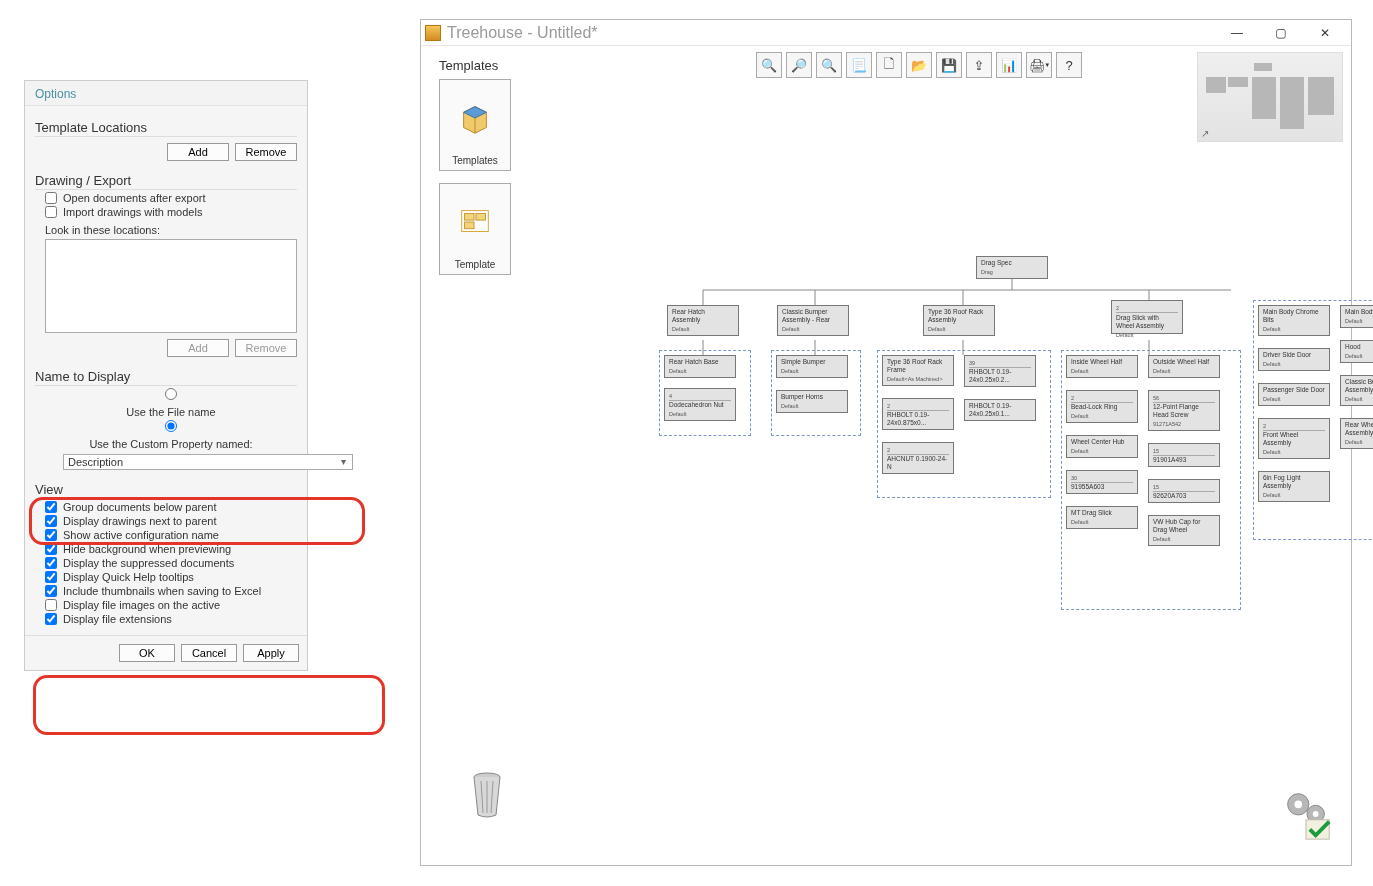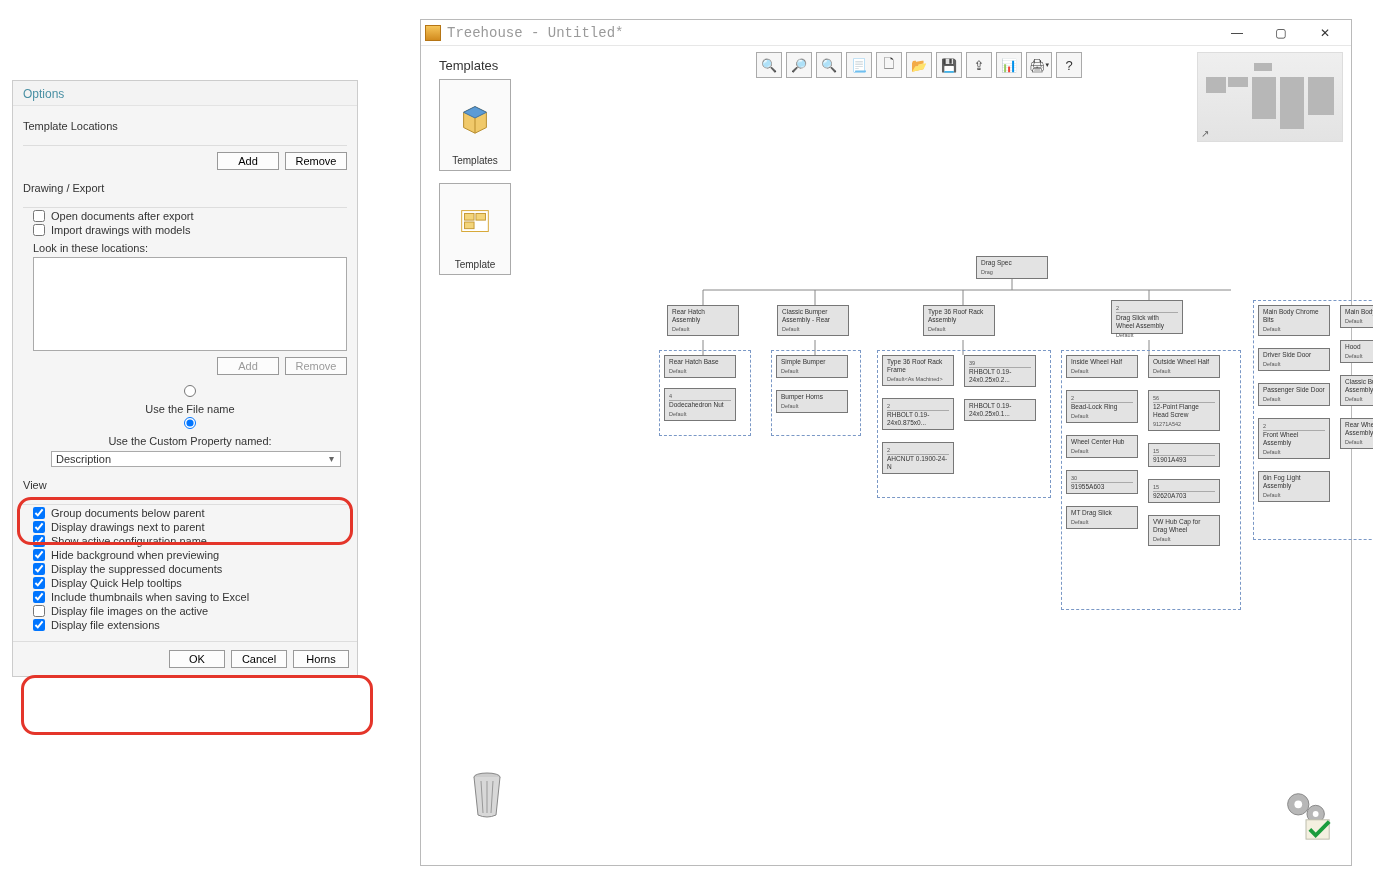--- a/index.html
+++ b/index.html
@@ -1,23 +1,23 @@
 <!DOCTYPE html>
 <html><head>
 <meta charset="utf-8">
 <style>
 * { box-sizing: border-box; margin: 0; padding: 0; }
 body { font-family: "Segoe UI", Tahoma, sans-serif; font-size: 11px; background: #fff; width: 1373px; height: 886px; position: relative; color: #333; }
 
 
-.options-dialog { position: absolute; left: 12px; top: 80px; width: 346px; background: #f5f5f5; border: 1px solid #ccc; }
+.options-dialog { position: absolute; left: 24px; top: 80px; width: 284px; background: #f5f5f5; border: 1px solid #ccc; }
 .options-title { padding: 6px 10px 4px; color: #4a90a4; font-size: 12px; border-bottom: 1px solid #e3e3e3; background:#f3f3f3; }
 .options-body { padding: 6px 10px 8px; }
 .fieldset { margin: 6px 0 10px; }
-.fieldset-label { font-size: 11px; padding: 2px 0 13px; border-bottom: 1px solid #ddd; }
+.fieldset-label { font-size: 13px; padding: 2px 0 1px; border-bottom: 1px solid #ddd; }
 .template-box { background: #fff; border: 1px solid #aaa; height: 88px; padding: 4px 6px; font-size: 11px; overflow: auto; }
 .btnrow { display: flex; justify-content: flex-end; gap: 6px; margin-top: 6px; }
 .btn { border: 1px solid #999; background: #fcfcfc; padding: 2px 0; width: 62px; text-align: center; font-size: 11px; cursor: pointer; }
 .btn:disabled, .btn.disabled { color: #9a9a9a; }
 .cb-row { display: flex; align-items: center; gap: 6px; margin: 2px 0 2px 10px; font-size: 11px; }
 .cb-row input[type=checkbox] { width: 12px; height: 12px; }
 .look-label { margin: 6px 0 3px 10px; }
 .look-box { background: #fff; border: 1px solid #aaa; height: 94px; margin: 0 0 0 10px; }
 .radio-row { display: flex; align-items: center; gap: 6px; margin: 2px 0 2px 10px; flex-direction: column; }
 .radio-row input[type=radio] { width: 12px; height: 12px; }
@@ -26,21 +26,21 @@
 
 
 .hl { border: 3px solid #e4352a; border-radius: 14px; position: absolute; pointer-events: none; }
 
 .footer-btns { display: flex; justify-content: flex-end; gap: 6px; padding: 8px; border-top: 1px solid #ddd; }
 
 
 .th-window { position: absolute; left: 420px; top: 19px; width: 932px; height: 847px; background: #fff; border: 1px solid #bababa; }
 .th-titlebar { height: 26px; display: flex; align-items: center; padding: 0 4px; background: #fff; border-bottom: 1px solid #e7e7e7; }
 .th-titlebar .appicon { width: 16px; height: 16px; margin-right: 6px; background: linear-gradient(#f6c55a,#d28b1e); border: 1px solid #b57515; }
-.th-title-text { color: #9a9a9a; font-size: 14px; flex: 1; font-family: Liberation Mono, monospace; }
+.th-title-text { color: #9a9a9a; font-size: 16px; flex: 1; }
 .winctrls { display: flex; }
 .winctrls div { width: 44px; height: 26px; display: flex; align-items: center; justify-content: center; color: #333; font-size: 12px; cursor: pointer; }
 .th-toolbar { position: absolute; left: 335px; top: 32px; display: flex; gap: 4px; }
 .tbtn { width: 26px; height: 26px; border: 1px solid #aaa; background: #f6f6f6; display: flex; align-items: center; justify-content: center; cursor: pointer; font-size: 13px; }
 
 .templates-panel { position: absolute; left: 18px; top: 38px; width: 80px; }
 .templates-panel h4 { font-weight: normal; font-size: 13px; margin-bottom: 6px; color: #333; }
 .tpl-card { border: 1px solid #aaa; width: 72px; height: 92px; background: #fafafa; margin-bottom: 12px; display: flex; flex-direction: column; align-items: center; justify-content: flex-end; padding-bottom: 4px; font-size: 10px; cursor: pointer; }
 .tpl-card .tpl-icon { flex: 1; display:flex; align-items:center; justify-content:center; }
 .tpl-icon-cube { width: 38px; height: 38px; }
@@ -94,20 +94,21 @@
       </label>
       <div class="look-label">Look in these locations:</div>
       <div class="look-box"></div>
       <div class="btnrow" style="margin-right:0">
         <button class="btn disabled">Add</button>
         <button class="btn disabled">Remove</button>
       </div>
     </div>
 
     <div class="fieldset" style="position:relative">
+      <div class="fieldset-label">Name to Display</div>
       <label class="radio-row">
         <input type="radio" name="ntd" style=""> 
           <span>Use the File name</span>
       </label>
       <label class="radio-row">
         <input type="radio" name="ntd" checked="" style=""> 
           <span>Use the Custom Property named:</span>
       </label>
       <div class="prop-select">Description</div>
     </div>
@@ -150,21 +151,21 @@
           <input type="checkbox" checked="" style="">
           <span>Display file extensions</span>
         </label>
     </div>
 
   </div>
 
   <div class="footer-btns">
     <button class="btn" style="width:56px">OK</button>
     <button class="btn" style="width:56px">Cancel</button>
-    <button class="btn" style="width:56px">Horns</button>
+    <button class="btn" style="width:56px">Apply</button>
   </div>
 
   <div class="hl" style="left:4px; top:416px; width:336px; height:48px;"></div>
   <div class="hl" style="left:8px; top:594px; width:352px; height:60px;"></div>
 </div>
 
 <div class="th-window">
 
   <div class="th-titlebar">
     <div class="appicon"></div>

